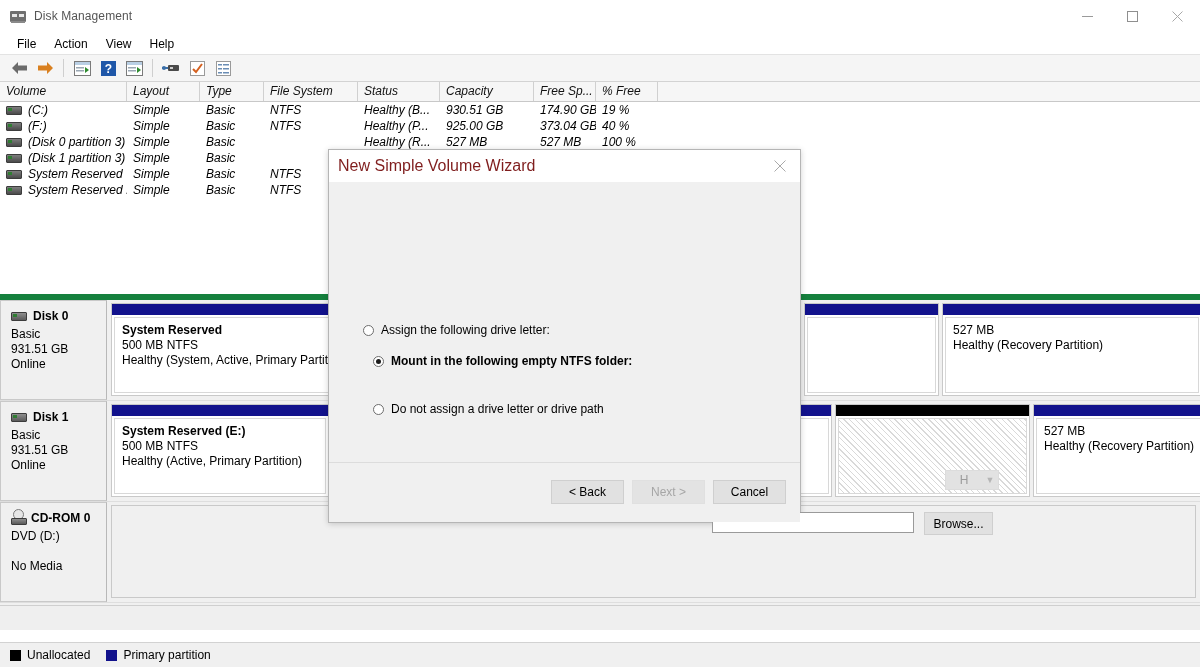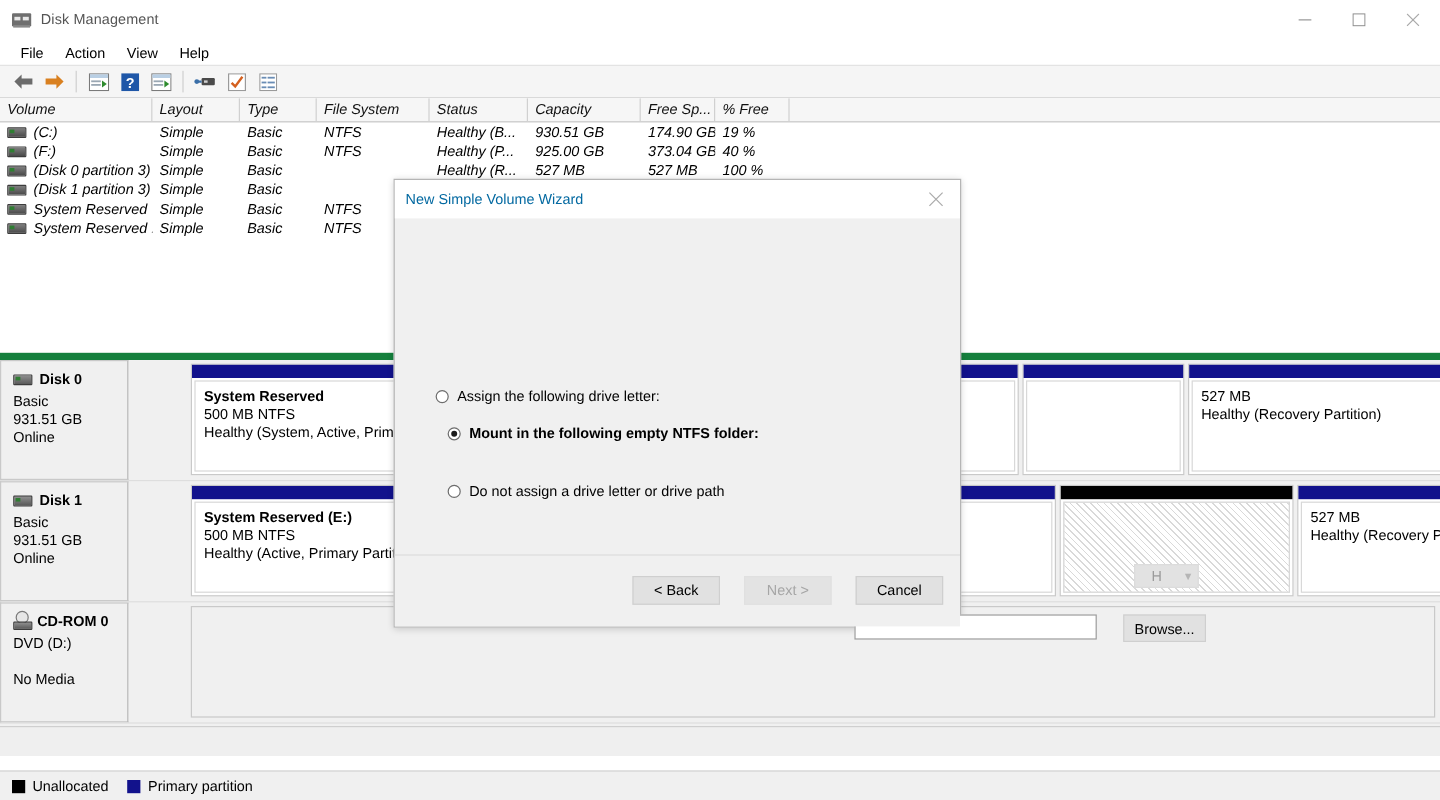--- a/index.html
+++ b/index.html
@@ -43,21 +43,21 @@
   .vrow > div{padding-left:6px;font-size:12px;box-sizing:border-box;white-space:nowrap;overflow:hidden;}
   .c0{width:127px;}.c1{width:73px;}.c2{width:64px;}.c3{width:94px;}
   .c4{width:82px;}.c5{width:94px;}.c6{width:62px;}.c7{width:62px;}
   .vrow .c0{display:flex;align-items:center;padding-left:6px;}
   .drvicon{width:14px;height:7px;background:linear-gradient(#7e7e7e,#4a4a4a);
            border:1px solid #3c3c3c;border-radius:1px;margin-right:6px;flex:none;position:relative;}
   .drvicon::after{content:"";position:absolute;left:1px;top:1px;width:4px;height:3px;background:#2f7d32;}
 
   
   .disk-area{position:relative;height:330px;background:#f0f0f0;overflow:hidden;}
-  .disk-row{position:relative;display:flex;height:100px;margin:0;border-bottom:1px solid #dedede;gap:48px;}
+  .disk-row{position:relative;display:flex;height:100px;margin:0;border-bottom:1px solid #dedede;}
   .disk-info{width:107px;flex:none;background:#f0f0f0;border:1px solid #c9c9c9;
              border-right:1px solid #b8b8b8;box-sizing:border-box;padding:8px 0 0 10px;}
   .disk-info .dtitle{display:flex;align-items:center;font-weight:bold;font-size:12px;margin-bottom:4px;}
   .disk-info .dtitle .dicon{width:14px;height:7px;background:linear-gradient(#8e8e8e,#5a5a5a);
        border:1px solid #3c3c3c;border-radius:1px;margin-right:6px;position:relative;}
   .disk-info .dtitle .dicon::after{content:"";position:absolute;left:1px;top:1px;width:4px;height:3px;background:#2f7d32;}
   .disk-info .dline{font-size:12px;line-height:15px;}
   .cdicon{width:14px;height:9px;margin-right:6px;position:relative;}
   .cdicon::before{content:"";position:absolute;left:2px;top:-5px;width:9px;height:9px;
         border:1px solid #7a7a7a;border-radius:50%;background:#e6e6e6;}
@@ -86,40 +86,40 @@
   .sw.black{background:#000;}
   .sw.blue{background:#12128c;}
 
   .statusstrip{position:absolute;left:0;bottom:0;width:1200px;height:24px;background:#efefef;
                border-top:1px solid #cfcfcf;}
 
   
   .dlg{position:absolute;left:328px;top:149px;width:471px;height:372px;background:#f0f0f0;
        border:1px solid #b5b5b5;box-shadow:0 1px 6px rgba(0,0,0,.18);}
   .dlg-title{height:32px;background:#fff;display:flex;align-items:center;position:relative;}
-  .dlg-title .t{font-size:12px;color:#0369a1;padding-left:9px;}
+  .dlg-title .t{font-size:16px;color:#7f1d1d;padding-left:9px;}
   .dlg-close{position:absolute;right:0;top:0;width:40px;height:32px;display:flex;
              align-items:center;justify-content:center;color:#9e9e9e;}
   .dlg-head{background:#fff;padding:6px 0 14px 20px;border-bottom:1px solid #d9d9d9;}
   .dlg-head .h1{font-weight:bold;font-size:12px;margin-bottom:4px;}
   .dlg-head .h2{font-size:12px;padding-left:22px;}
   .dlg-body{position:relative;height:230px;}
   .opt{position:absolute;display:flex;align-items:center;font-size:12px;}
   .radio{width:11px;height:11px;border:1px solid #6d6d6d;border-radius:50%;background:#fff;
          margin-right:7px;flex:none;position:relative;box-sizing:border-box;}
   .radio.on::after{content:"";position:absolute;left:2px;top:2px;width:5px;height:5px;
          border-radius:50%;background:#1b1b1b;}
   .combo{position:absolute;left:616px;top:288px;width:54px;height:20px;background:#e2e2e2;
          border:1px solid #dcdcdc;display:flex;align-items:center;box-sizing:border-box;}
   .combo .val{flex:1;text-align:center;font-size:12px;color:#9b9b9b;}
   .combo .arrow{width:16px;text-align:center;color:#b5b5b5;font-size:9px;}
   .txtfield{position:absolute;left:383px;top:330px;width:202px;height:21px;background:#fff;
             border:1px solid #9a9a9a;box-sizing:border-box;}
   .btn{background:#e1e1e1;border:1px solid #cfcfcf;font-size:12px;height:23px;
-       display:flex;align-items:center;justify-content:center;box-sizing:border-box;margin-left:12px;}
+       display:flex;align-items:center;justify-content:center;box-sizing:border-box;}
   .btn.browse{position:absolute;left:595px;top:330px;width:69px;}
   .dlg-foot{position:absolute;left:0;bottom:0;width:100%;height:59px;background:#f0f0f0;
             border-top:1px solid #dcdcdc;}
   .dlg-foot .row{position:absolute;right:14px;top:17px;display:flex;gap:8px;}
   .dlg-foot .btn{width:73px;height:24px;}
   .btn.disabled{color:#a6a6a6;background:#e3e3e3;border-color:#e0e0e0;}
 </style>
 </head>
 <body>
 

